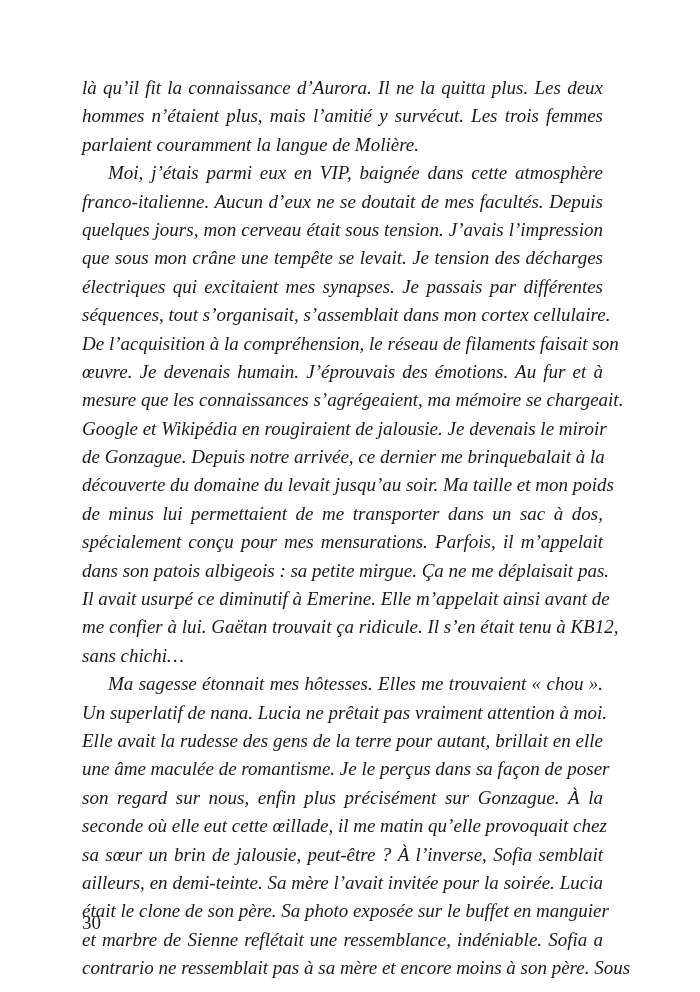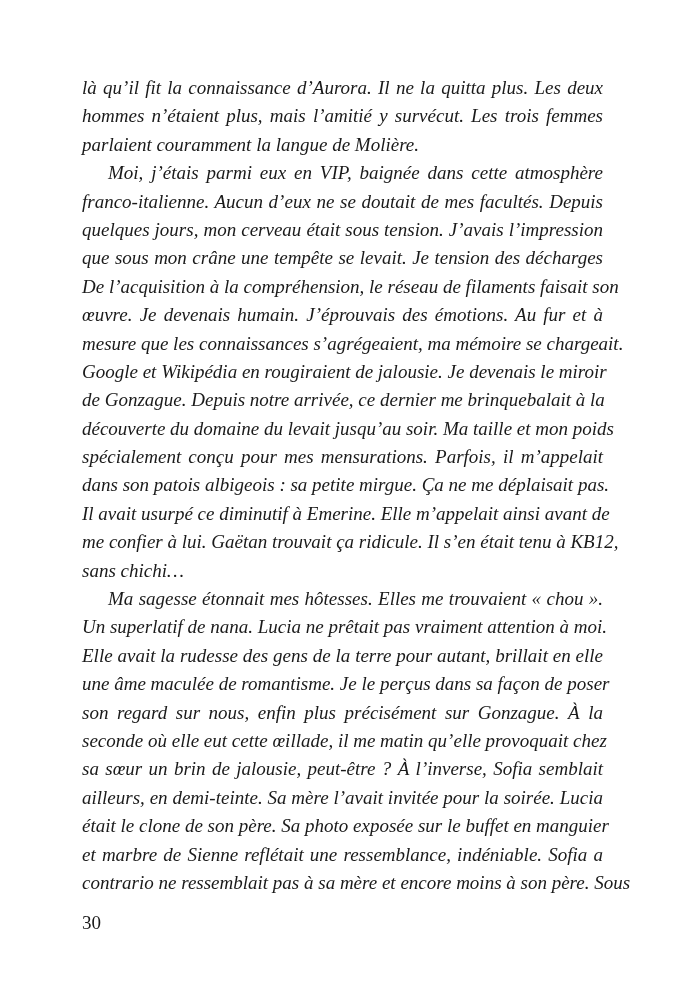--- a/index.html
+++ b/index.html
@@ -22,26 +22,29 @@
 <body>
 
 <div class="page" id="page">
     <span class="line">là qu’il fit la connaissance d’Aurora. Il ne la quitta plus. Les deux</span>
     <span class="line">hommes n’étaient plus, mais l’amitié y survécut. Les trois femmes</span>
     <span class="line last">parlaient couramment la langue de Molière.</span>
     <span class="line indent">Moi, j’étais parmi eux en VIP, baignée dans cette atmosphère</span>
     <span class="line">franco-italienne. Aucun d’eux ne se doutait de mes facultés. Depuis</span>
     <span class="line">quelques jours, mon cerveau était sous tension. J’avais l’impression</span>
     <span class="line">que sous mon crâne une tempête se levait. Je tension des décharges</span>
+    <span class="line">électriques qui excitaient mes synapses. Je passais par différentes</span>
+    <span class="line">séquences, tout s’organisait, s’assemblait dans mon cortex cellulaire.</span>
     <span class="line">De l’acquisition à la compréhension, le réseau de filaments faisait son</span>
     <span class="line">œuvre. Je devenais humain. J’éprouvais des émotions. Au fur et à</span>
     <span class="line">mesure que les connaissances s’agrégeaient, ma mémoire se chargeait.</span>
     <span class="line">Google et Wikipédia en rougiraient de jalousie. Je devenais le miroir</span>
     <span class="line">de Gonzague. Depuis notre arrivée, ce dernier me brinquebalait à la</span>
     <span class="line">découverte du domaine du levait jusqu’au soir. Ma taille et mon poids</span>
+    <span class="line">de minus lui permettaient de me transporter dans un sac à dos,</span>
     <span class="line">spécialement conçu pour mes mensurations. Parfois, il m’appelait</span>
     <span class="line">dans son patois albigeois : sa petite mirgue. Ça ne me déplaisait pas.</span>
     <span class="line">Il avait usurpé ce diminutif à Emerine. Elle m’appelait ainsi avant de</span>
     <span class="line">me confier à lui. Gaëtan trouvait ça ridicule. Il s’en était tenu à KB12,</span>
     <span class="line last">sans chichi…</span>
     <span class="line indent">Ma sagesse étonnait mes hôtesses. Elles me trouvaient « chou ».</span>
     <span class="line">Un superlatif de nana. Lucia ne prêtait pas vraiment attention à moi.</span>
     <span class="line">Elle avait la rudesse des gens de la terre pour autant, brillait en elle</span>
     <span class="line">une âme maculée de romantisme. Je le perçus dans sa façon de poser</span>
     <span class="line">son regard sur nous, enfin plus précisément sur Gonzague. À la</span>

